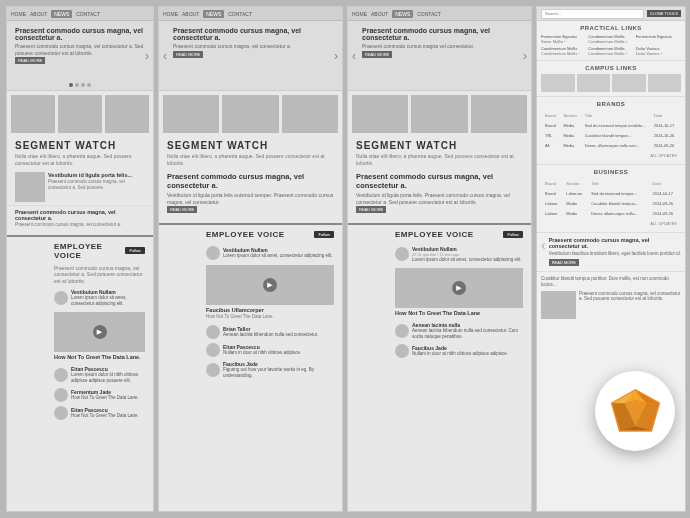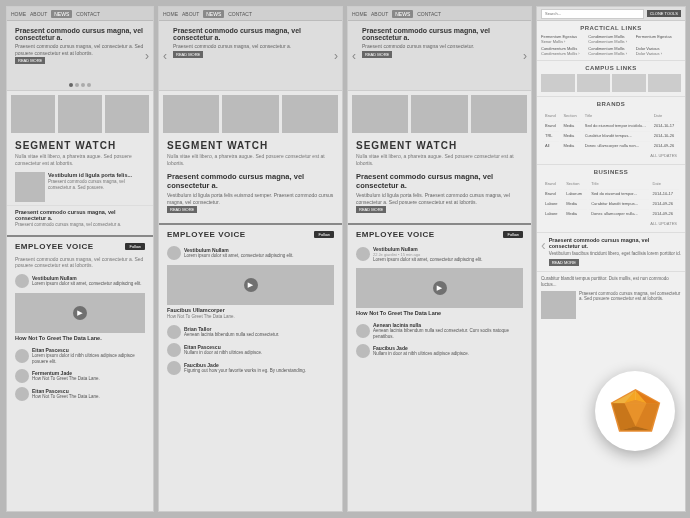--- a/index.html
+++ b/index.html
@@ -160,20 +160,21 @@
     .article-text {
       font-size: 4.5px;
       color: #777;
       line-height: 1.3;
     }
 
     
     .ev-section {
       border-top: 2px solid #888;
       margin-top: 4px;
+      padding-left: 39px;
     }
     .ev-header {
       display: flex;
       align-items: center;
       justify-content: space-between;
       padding: 3px 8px;
     }
     .follow-btn {
       background: #333;
       color: white;

